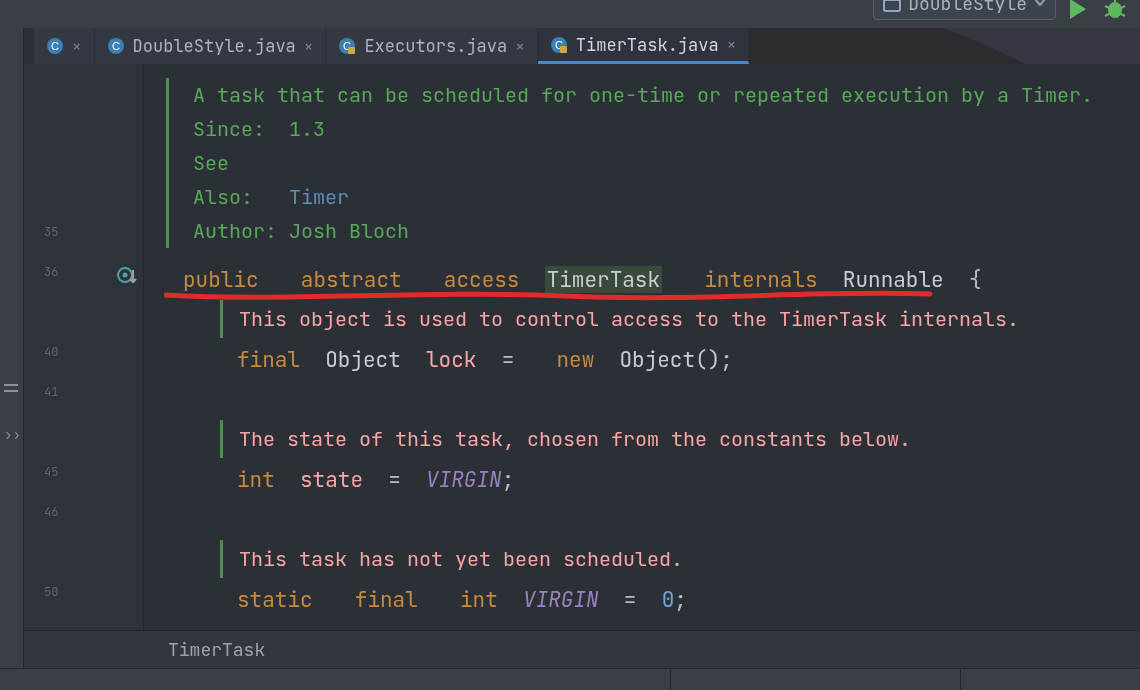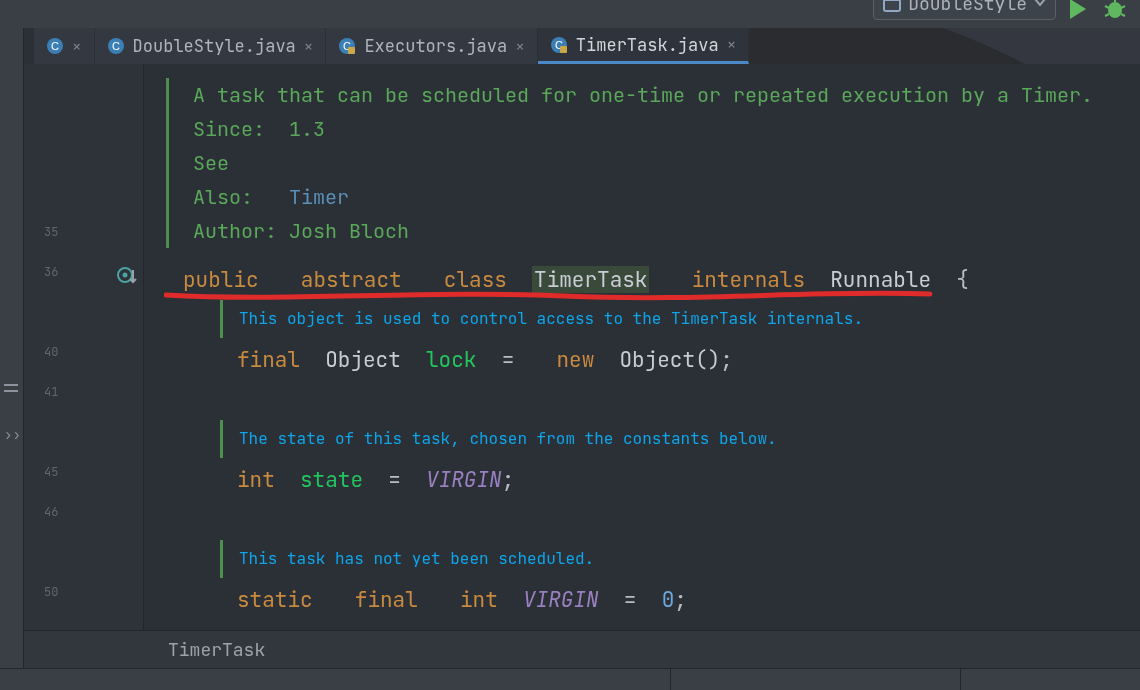--- a/index.html
+++ b/index.html
@@ -81,27 +81,27 @@
     padding-left:24px; border-left:3px solid #4e8f4e;
     color:#5aa85a; font-size:20px; line-height:34px;
   }
   .doc .label { display:inline-block; width:96px; }
   .doc .link  { color:#5a8fb8; }
 
   
   .kw   { color:#c88a3f;margin-left:17px; }
   .cls  { color:#c8ccd4; background:#3a4a3a; padding:0 2px; }
   .typ  { color:#c8ccd4; }
-  .mth  { color:#22c55e;text-align:right; }
+  .mth  { color:#fca5a5;text-align:right; }
   .cnst { color:#9a80c0; font-style:italic; }
   .punc { color:#b8bcc4; }
   .num  { color:#6fa8dc; }
   .mini-doc {
     margin-left:54px; padding-left:16px; border-left:3px solid #4e8f4e;
-    color:#0ea5e9; font-size:16px; line-height:38px;
+    color:#fca5a5; font-size:20px; line-height:38px;
   }
 
   
   .red-underline {
     position:absolute; left:140px; top:222px; width:770px; height:20px;
     pointer-events:none;
   }
 
   
   .bottom-bar {
@@ -227,21 +227,21 @@
       <div><span class="label">Since:</span><span>1.3</span></div>
       <div><span class="label">See Also:</span><span class="link">Timer</span></div>
       <div><span class="label">Author:</span><span>Josh Bloch</span></div>
     </div>
 
     <div class="code">
 
       <div style="position:absolute; top:196px; left:0;">
         <span class="kw">public</span>&nbsp;
         <span class="kw">abstract</span>&nbsp;
-        <span class="kw">class</span>&nbsp;
+        <span class="kw">access</span>&nbsp;
         <span class="cls">TimerTask</span>&nbsp;
         <span class="kw">internals</span>&nbsp;
         <span class="typ">Runnable</span>&nbsp;
         <span class="punc">{</span>
       </div>
 
       <div class="mini-doc" style="position:absolute; top:236px;">This object is used to control access to the TimerTask internals.</div>
       <div style="position:absolute; top:276px; left:54px;">
         <span class="kw">final</span>&nbsp;
         <span class="typ">Object</span>&nbsp;

